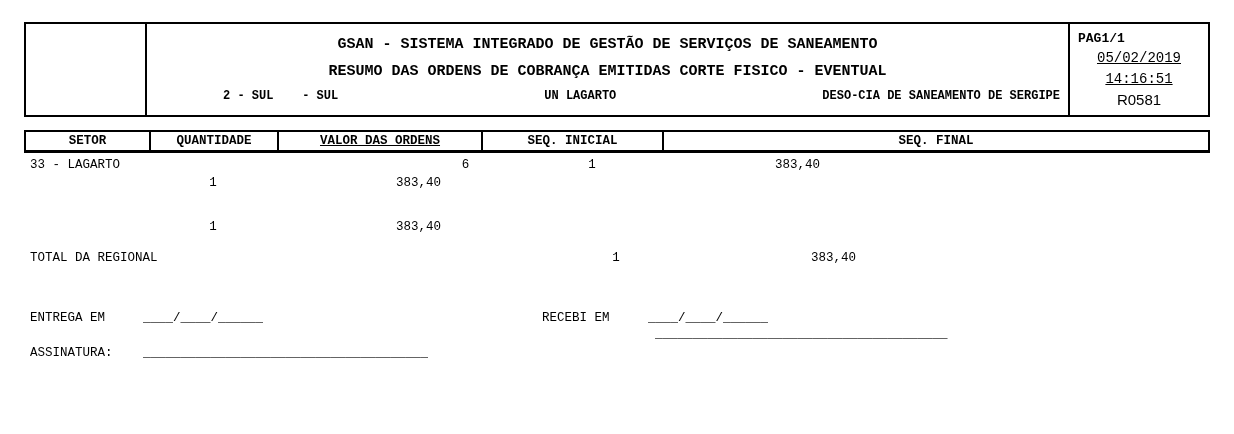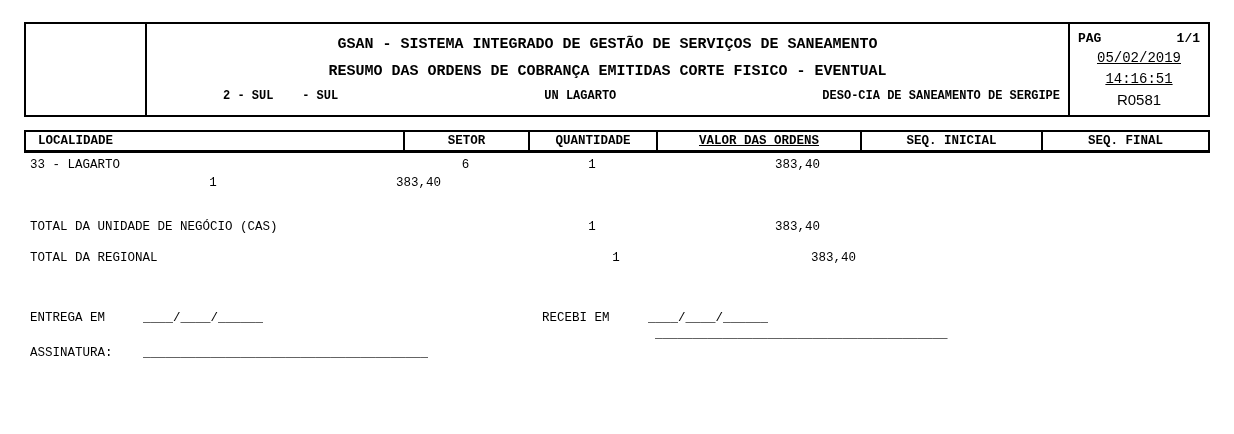--- a/index.html
+++ b/index.html
@@ -25,21 +25,21 @@
   .loc-line {
     display:flex; font-weight:bold; font-size:12px; white-space:pre; align-items:flex-end;
   }
   .loc-line .left  { margin-left:70px; }
   .loc-line .mid   { flex:1; text-align:center; }
   .loc-line .right { margin-right:2px; }
   .pag-cell {
     width:140px; border-left:2px solid #000;
     display:flex; flex-direction:column; justify-content:space-evenly; padding:2px 8px;
   }
-  .pag-row { display:flex; justify-content:space-between; font-weight:bold; font-size:13px; }
+  .pag-row { display:flex; justify-content:flex-start; font-weight:bold; font-size:13px; }
   .pag-date, .pag-time { text-align:center; font-size:14px;text-decoration:underline; }
   .pag-code { text-align:center; font-size:15px; font-family:"Liberation Sans","DejaVu Sans",sans-serif; }
 
   
   .grid-head {
     position:absolute; left:24px; top:130px; width:1186px; height:23px;
     border:2px solid #000; border-bottom-width:3px; display:flex;
     font-weight:bold; font-size:12.5px;
   }
   .grid-head > div { display:flex; align-items:center; justify-content:center; border-right:2px solid #000; }
@@ -97,21 +97,20 @@
         <span>PAG</span>
         <span>1/1</span>
       </div>
       <div class="pag-date">05/02/2019</div>
       <div class="pag-time">14:16:51</div>
       <div class="pag-code">R0581</div>
     </div>
   </div>
 
   <div class="grid-head">
-    <div class="c-loc">LOCALIDADE</div>
     <div class="c-set">SETOR</div>
     <div class="c-qtd">QUANTIDADE</div>
     <div class="c-val">VALOR DAS ORDENS</div>
     <div class="c-si">SEQ. INICIAL</div>
     <div class="c-sf">SEQ. FINAL</div>
   </div>
 
   <div class="rows">
     <div class="t-row">
       <div class="d-loc">33 - LAGARTO</div>
@@ -122,21 +121,20 @@
       <div class="d-sf"></div>
     </div>
     <div class="t-row">
       <div class="d-set"></div>
       <div class="d-qtd">1</div>
       <div class="d-val">383,40</div>
       <div class="d-si"></div>
       <div class="d-sf"></div>
     </div>
     <div class="t-row gap-lg">
-      <div class="d-loc">TOTAL DA UNIDADE DE NEGÓCIO (CAS)</div>
       <div class="d-set"></div>
       <div class="d-qtd">1</div>
       <div class="d-val">383,40</div>
       <div class="d-si"></div>
       <div class="d-sf"></div>
     </div>
     <div class="t-row gap-md">
       <div class="d-loc">TOTAL DA REGIONAL</div>
       <div class="d-set"></div>
       <div class="d-qtd">1</div>

